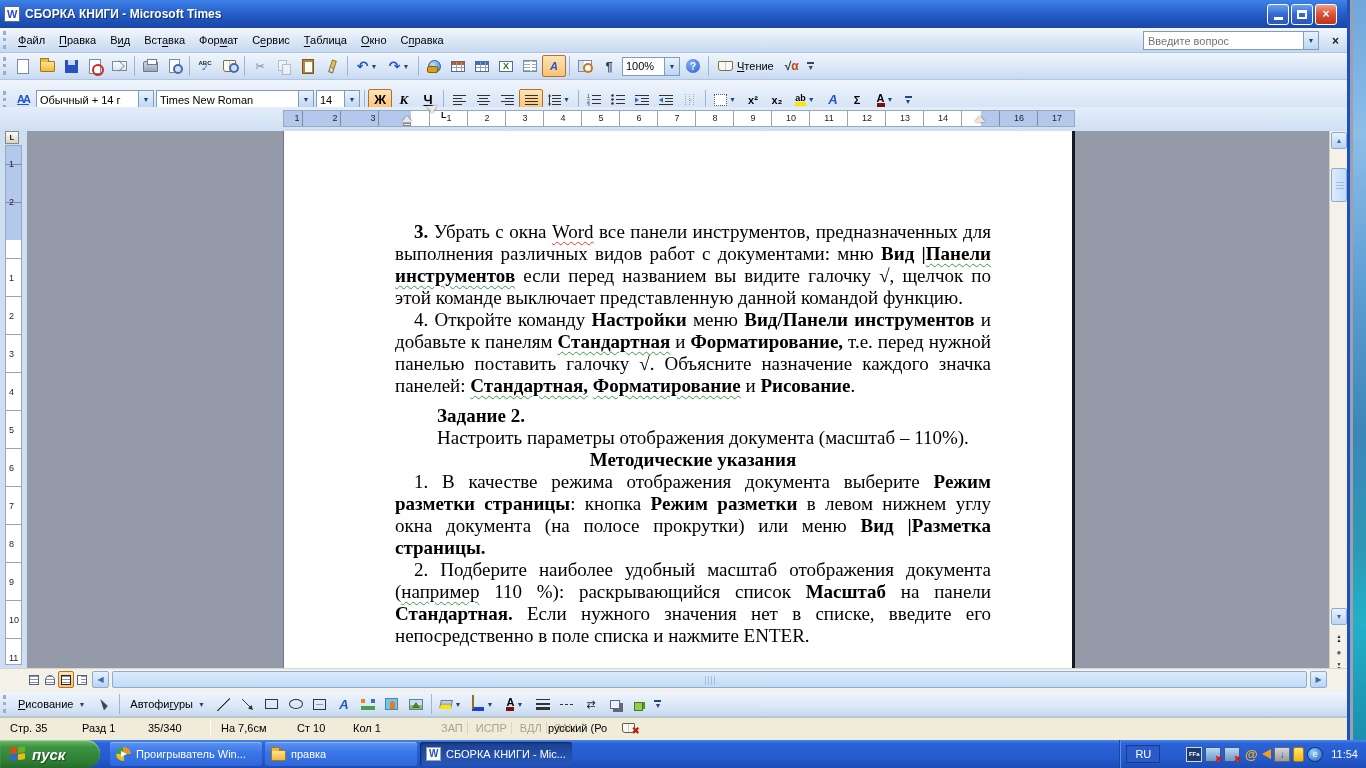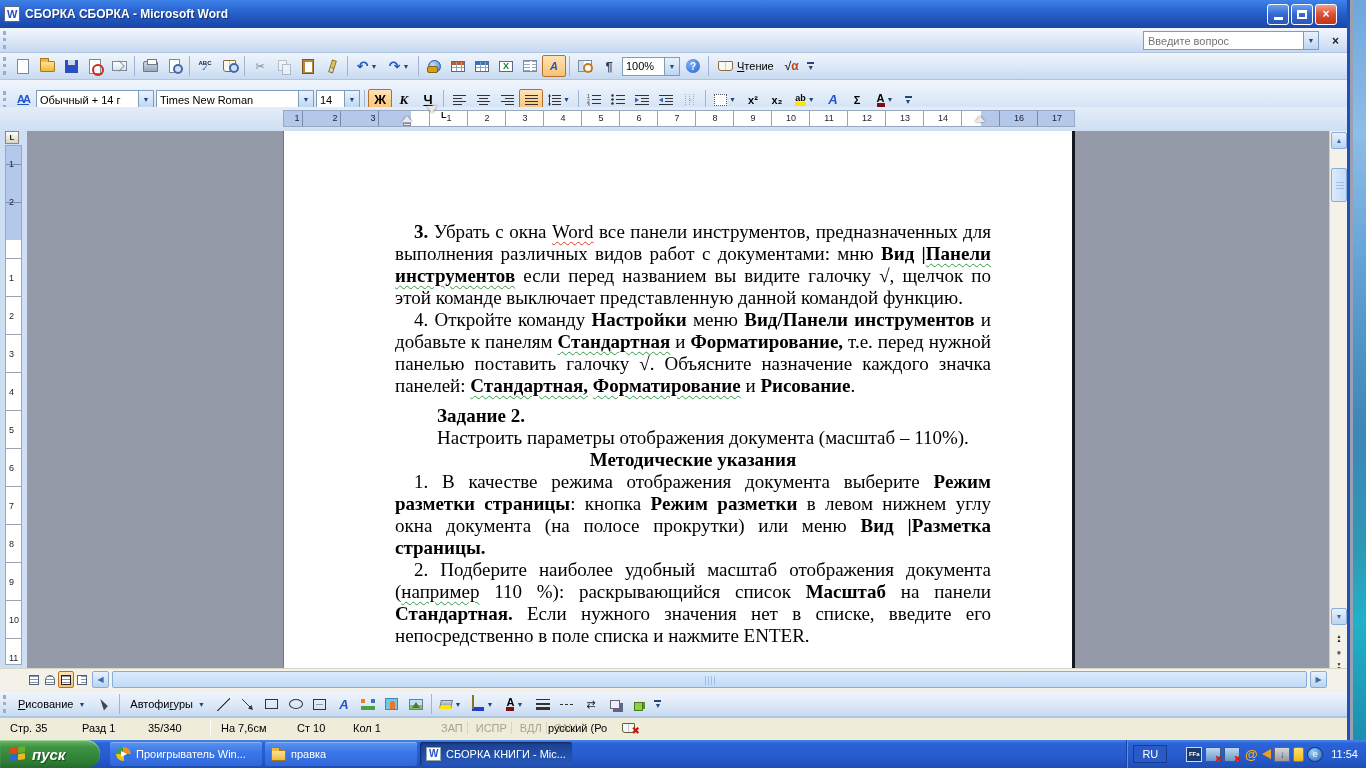--- a/index.html
+++ b/index.html
@@ -210,55 +210,66 @@
   .taskbtn .lbl{white-space:nowrap;overflow:hidden;font-size:11px;}
   .ti{width:15px;height:14px;flex:0 0 auto;position:relative;}
   .ti-media{border-radius:50%;background:conic-gradient(#f09018 0 25%,#2a78d8 25% 50%,#f0c018 50% 75%,#38a048 75%);}
   .ti-media::after{content:"";position:absolute;left:5px;top:4px;border-left:6px solid #fff;border-top:3px solid transparent;border-bottom:3px solid transparent;}
   .ti-folder{background:linear-gradient(180deg,#ffe394,#efb93c);border:1px solid #a87818;border-radius:1px;margin-top:2px;height:11px;}
   .ti-folder::before{content:"";position:absolute;left:-1px;top:-4px;width:7px;height:3px;background:#efb93c;border:1px solid #a87818;border-bottom:0;}
   .ti-word{background:#fff;border:1px solid #8aa;}
   .ti-word::after{content:"W";position:absolute;left:2px;top:0px;font-size:10px;font-weight:bold;color:#2a50c8;}
   .tray{position:absolute;right:0;top:0;height:28px;display:flex;align-items:center;border-left:1px solid #1a44a0;
     box-shadow:inset 1px 0 0 #5a90e8;padding:0 8px 0 6px;gap:4px;}
-  .tray-lang{color:#fff;font-size:11px;padding:2px 8px;background:#2a5ac8;border:1px solid #1a3a90;margin-right:15px;}
+  .tray-lang{color:#fff;font-size:11px;padding:2px 8px;background:#2a5ac8;border:1px solid #1a3a90;margin-right:22px;}
   .tray-ic{width:16px;height:15px;display:flex;align-items:center;justify-content:center;font-size:8px;color:#fff;position:relative;flex:0 0 auto;}
   .tri-font{background:#1a3a6e;border:1px solid #cfd8ee;font-size:6px;font-weight:bold;}
   .tri-net{background:linear-gradient(180deg,#bcd8f0,#6a98c8);border:1px solid #3a5a88;}
   .tri-net::after{content:"✖";position:absolute;right:-2px;bottom:-3px;color:#e01810;font-size:9px;}
   .tri-at{color:#ffb018;font-weight:bold;font-size:13px;}
   .tri-vol{width:0;height:0;border-right:9px solid #f0a018;border-top:5px solid transparent;border-bottom:5px solid transparent;}
   .tri-sched{background:linear-gradient(180deg,#d8d8d8,#9a9a9a);border:1px solid #667;color:#2050c8;font-weight:bold;font-size:10px;}
   .tri-batt{width:11px;height:15px;background:linear-gradient(180deg,#ffe468,#f0b818);border:1px solid #a87808;border-radius:2px;}
   .tri-msgr{border-radius:50%;background:radial-gradient(circle at 35% 30%,#9ad0f8,#2060c0);border:1px solid #123a80;color:#fff;font-size:9px;}
   .tray-clock{color:#fff;font-size:11px;margin-left:4px;}
   svg{display:block;}
 </style>
 </head>
 <body>
 
 <div class="screen">
   <div class="window">
 
     <div class="titlebar">
       <span class="title-icon"></span>
-      <span class="title-text">СБОРКА СБОРКА - Microsoft Word</span>
+      <span class="title-text">СБОРКА КНИГИ - Microsoft Times</span>
       <span class="winbtns">
         <span class="winbtn">
             <span class="minbar"></span>
           </span>
         <span class="winbtn">
             <span class="maxbox"></span>
           </span>
         <span class="winbtn close">×</span>
       </span>
     </div>
 
     <div class="menubar">
       <span class="grip"></span>
+      <span style="display:flex;">
+          <span class="menu-item"><u>Ф</u>айл</span>
+          <span class="menu-item"><u>П</u>равка</span>
+          <span class="menu-item">В<u>и</u>д</span>
+          <span class="menu-item">Вст<u>а</u>вка</span>
+          <span class="menu-item">Фор<u>м</u>ат</span>
+          <span class="menu-item">С<u>е</u>рвис</span>
+          <span class="menu-item"><u>Т</u>аблица</span>
+          <span class="menu-item"><u>О</u>кно</span>
+          <span class="menu-item">С<u>п</u>равка</span>
+        </span>
       <span class="question-box">
         <input placeholder="Введите вопрос" style="">
         <span class="qb-dd">▼</span>
       </span>
       <span class="menubar-close">×</span>
     </div>
 
     <div class="toolbar std">
       <span class="grip"></span>
       <span class="tb-btn">

